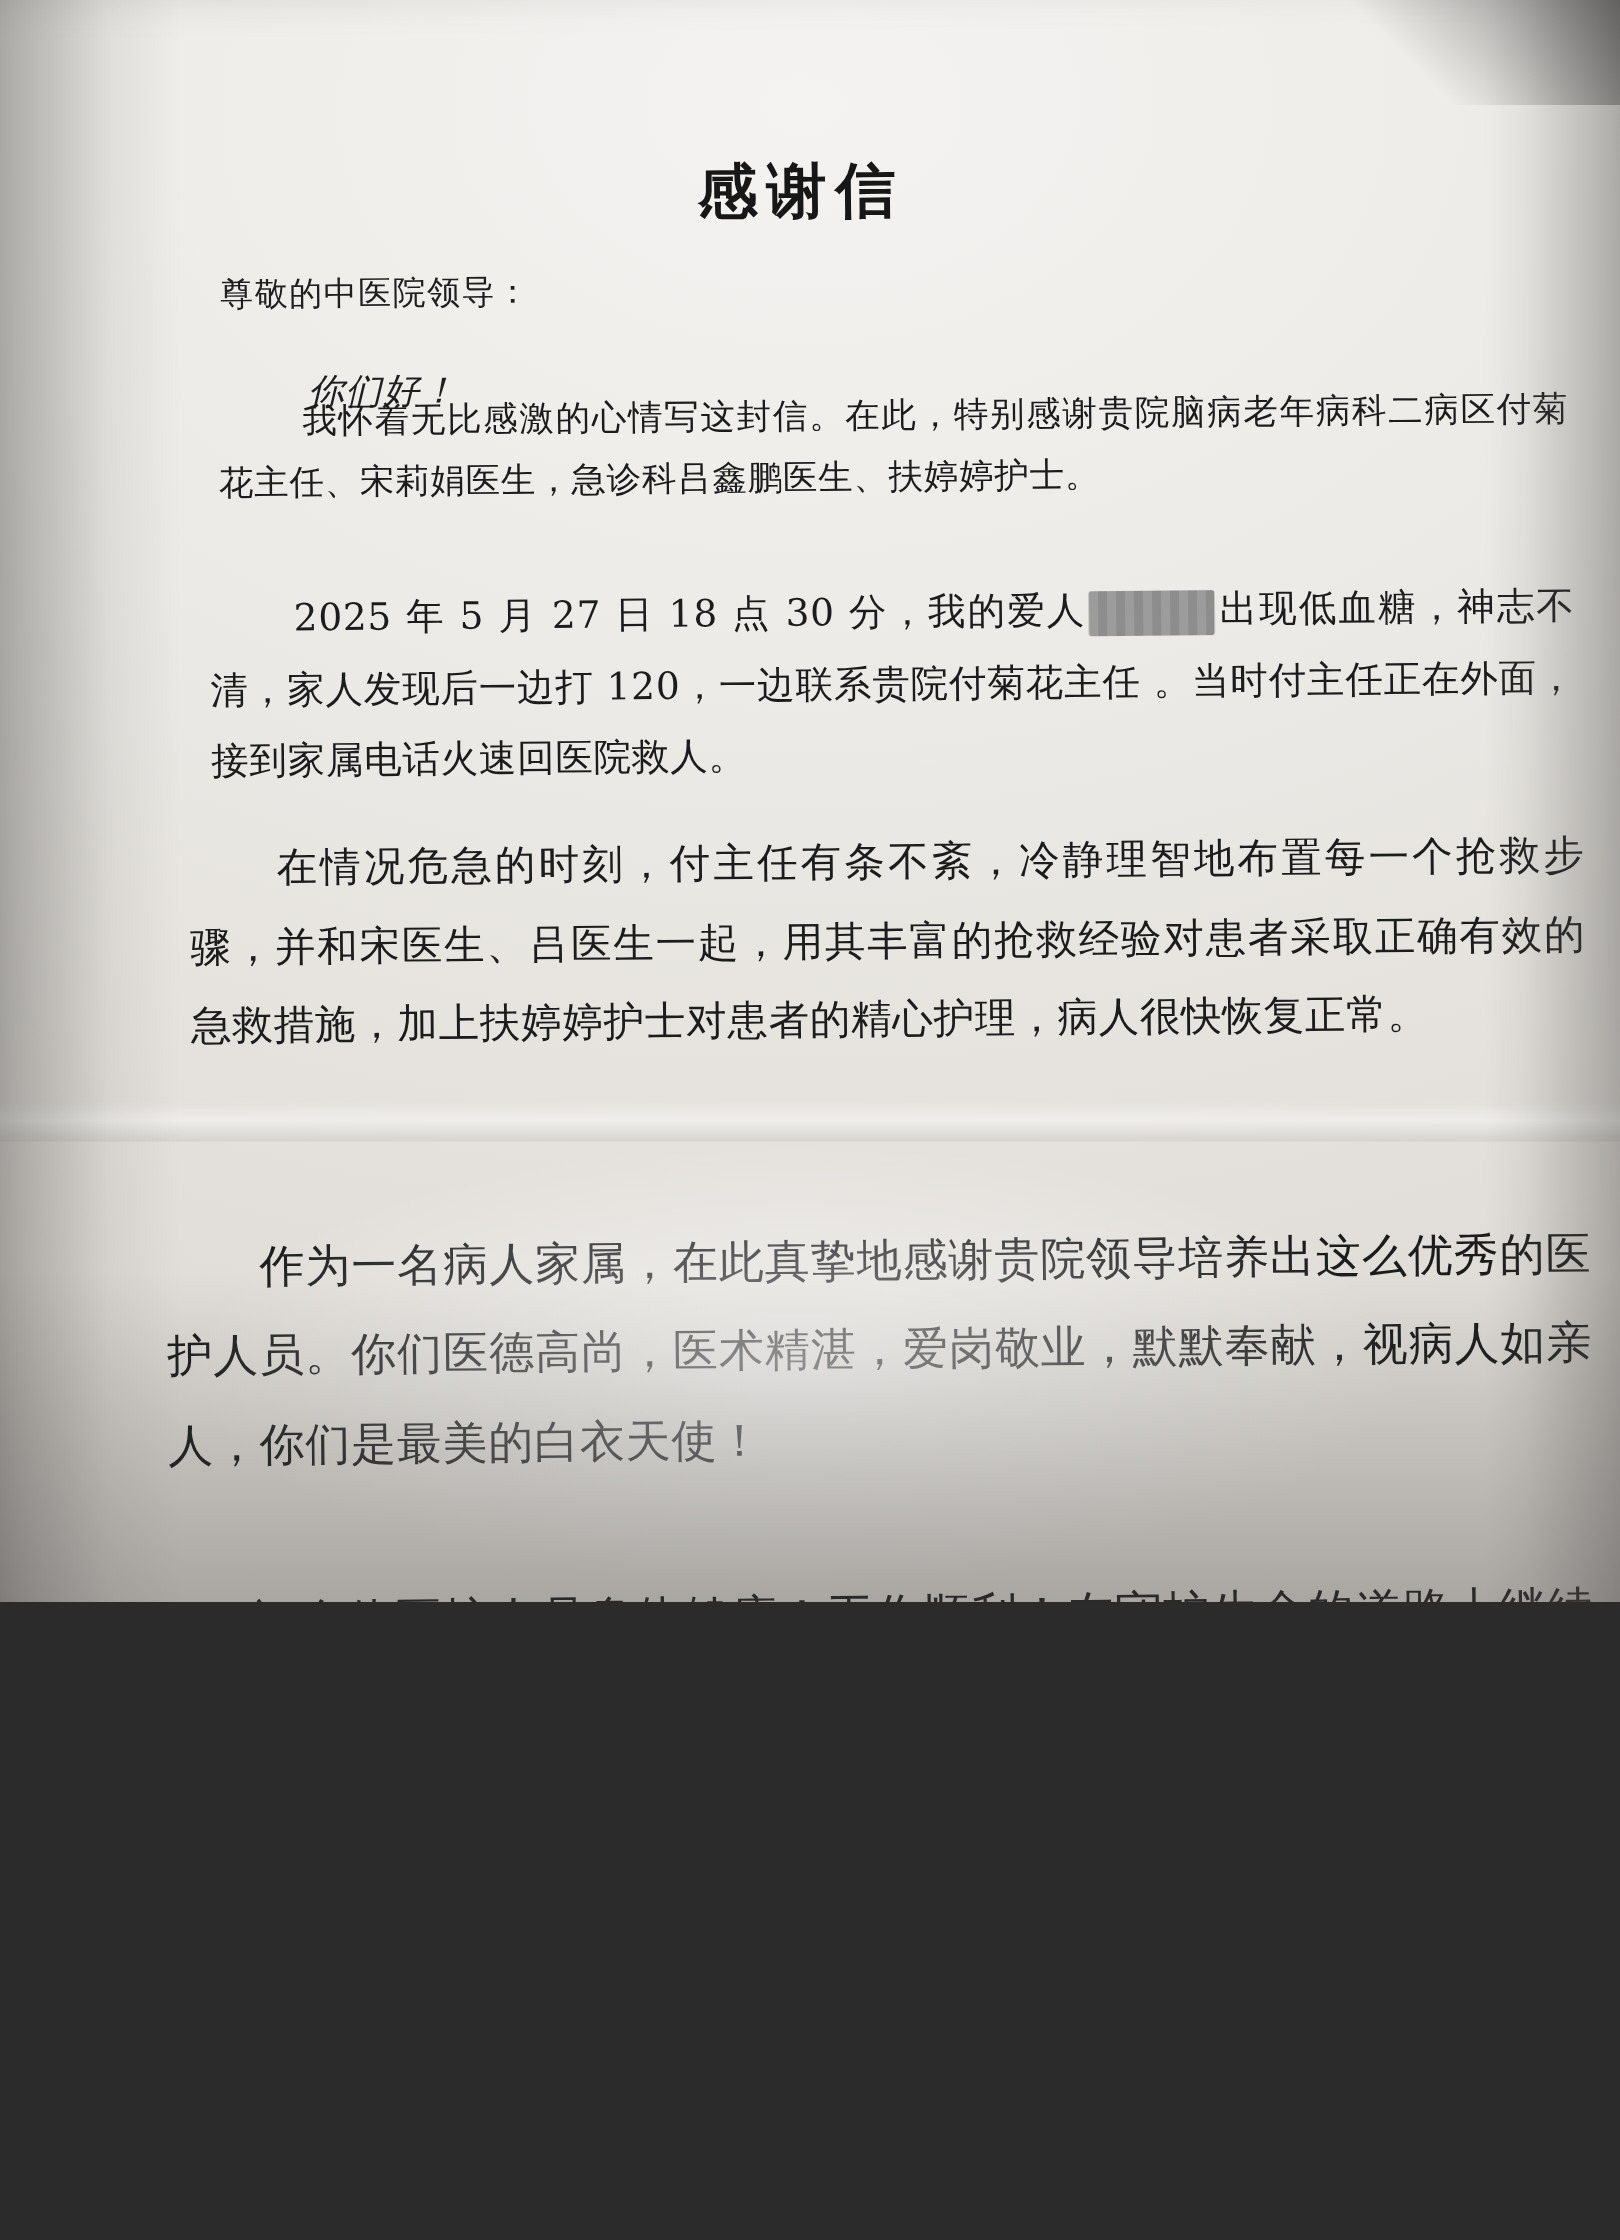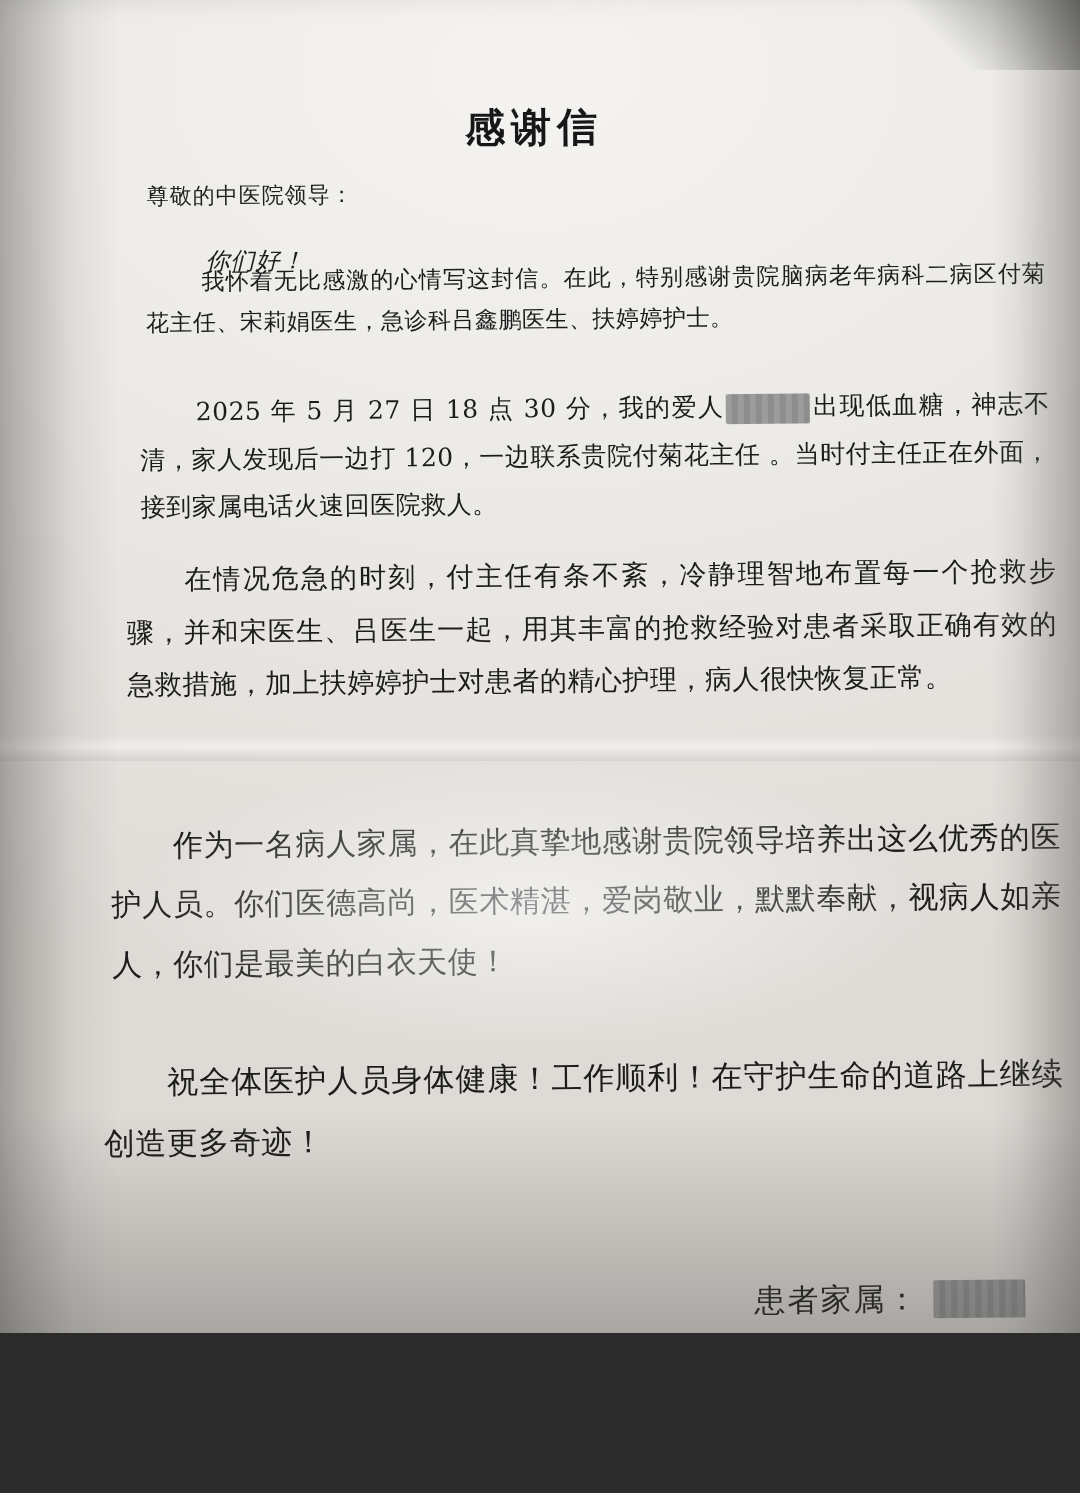--- a/index.html
+++ b/index.html
@@ -3,21 +3,21 @@
 <meta charset="utf-8">
 <style>
   html, body {
     margin: 0;
     padding: 0;
     background: #2b2b2b;
   }
   .page {
     position: relative;
     width: 1080px;
-    height: 1333px;
+    height: 1068px;
     overflow: hidden;
     background: #14b8a6;
     font-family: "DejaVu Serif", "Liberation Serif", serif;
   }
   
   .sheet {
     position: absolute;
     left: -26px;
     top: -22px;
     width: 1140px;

